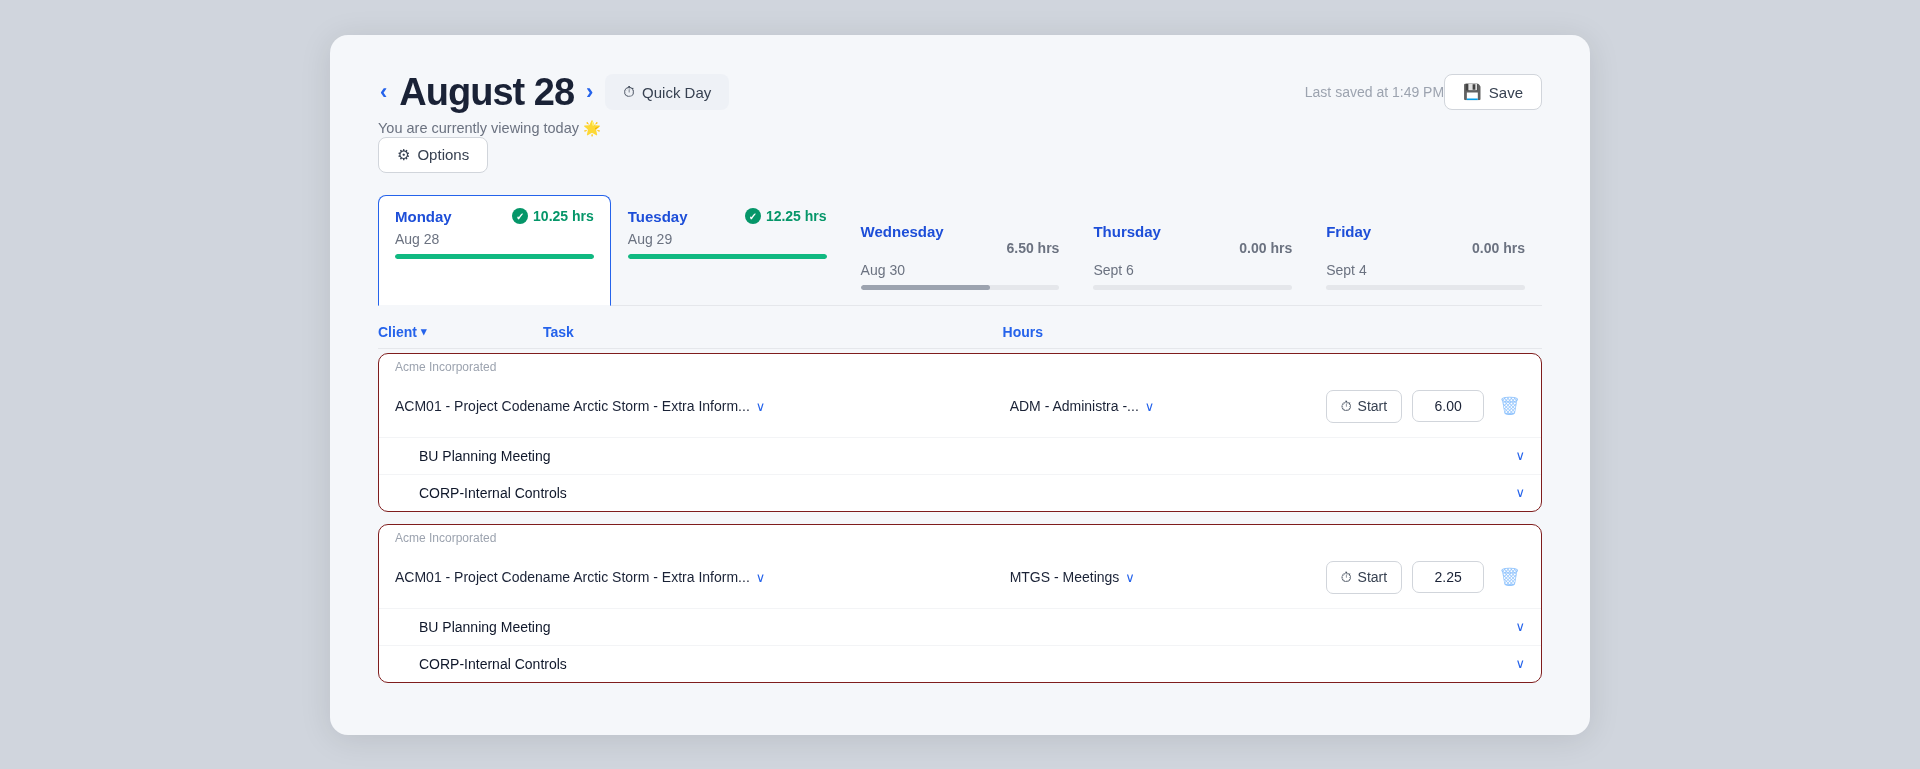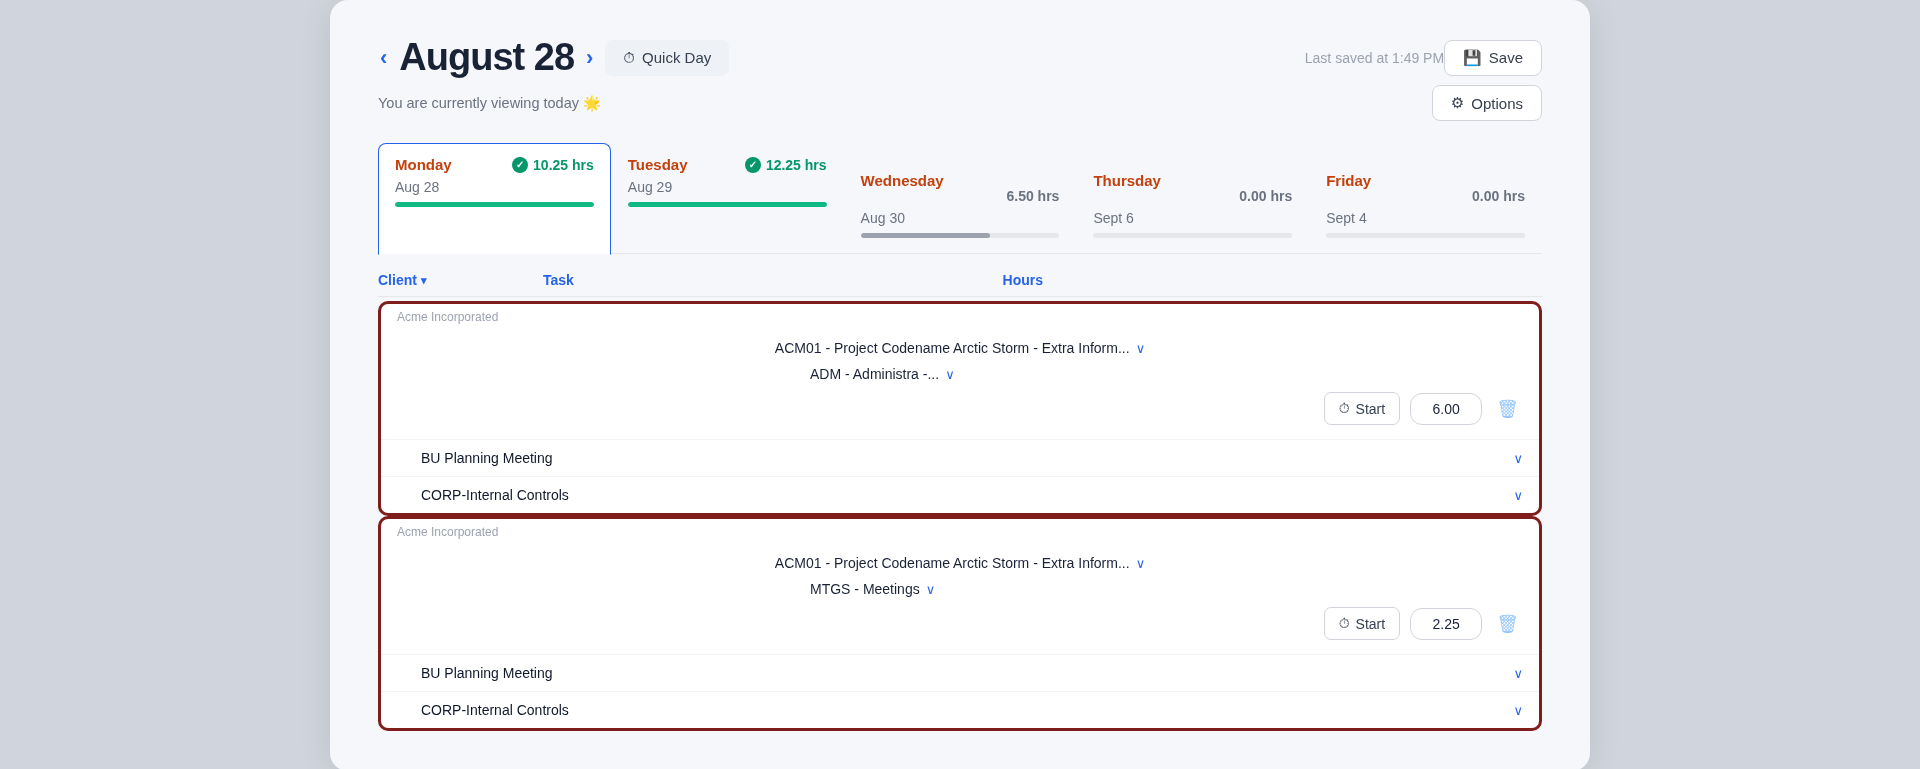--- a/index.html
+++ b/index.html
@@ -89,23 +89,24 @@
       border: 1.5px solid #d1d5db;
       border-radius: 8px;
       padding: 8px 18px;
       font-size: 15px;
       color: #374151;
       cursor: pointer;
       font-weight: 500;
     }
     .subtitle-row {
       display: flex;
-      align-items: center;
+      align-items: flex-start;
       justify-content: space-between;
       margin-bottom: 22px;
+      flex-direction: column;
     }
     .subtitle {
       font-size: 14.5px;
       color: #6b7280;
     }
     
     .day-tabs {
       display: flex;
       border-bottom: 1.5px solid #e5e7eb;
       margin-bottom: 18px;
@@ -128,21 +129,21 @@
     }
     .day-tab-header {
       display: flex;
       align-items: center;
       justify-content: space-between;
       margin-bottom: 5px;
     }
     .day-name {
       font-size: 15px;
       font-weight: 600;
-      color: #c2410c;
+      color: #1d4ed8;
     }
     .day-date {
       font-size: 14px;
       color: #6b7280;
     }
     .hours-badge {
       display: flex;
       align-items: center;
       gap: 5px;
       font-size: 14px;
@@ -208,29 +209,29 @@
       width: 200px;
       text-align: right;
       font-size: 14px;
       font-weight: 600;
       color: #2563eb;
     }
     
     .time-entry {
       background: #fff;
       border-radius: 10px;
-      border: 3px solid #7f1d1d;
+      border: 1px solid #7f1d1d;
+      margin-bottom: 12px;
       overflow: hidden;
     }
     .entry-main-row {
       display: flex;
       align-items: center;
       padding: 14px 16px;
-      gap: 10px;
-      flex-direction: column;
+      gap: 16px;
     }
     .entry-client-label {
       font-size: 12px;
       color: #9ca3af;
       font-weight: 500;
       padding: 6px 16px 2px;
     }
     .entry-project {
       flex: 1;
       font-size: 14px;
@@ -275,21 +276,21 @@
       border-radius: 7px;
       padding: 7px 14px;
       font-size: 14px;
       color: #374151;
       cursor: pointer;
       font-weight: 500;
     }
     .hours-input {
       width: 72px;
       border: 1.5px solid #d1d5db;
-      border-radius: 12px;
+      border-radius: 7px;
       padding: 7px 10px;
       font-size: 14px;
       color: #1a2236;
       text-align: center;
       font-weight: 500;
       background: #fff;
     }
     .delete-btn {
       color: #93c5fd;
       background: none;

